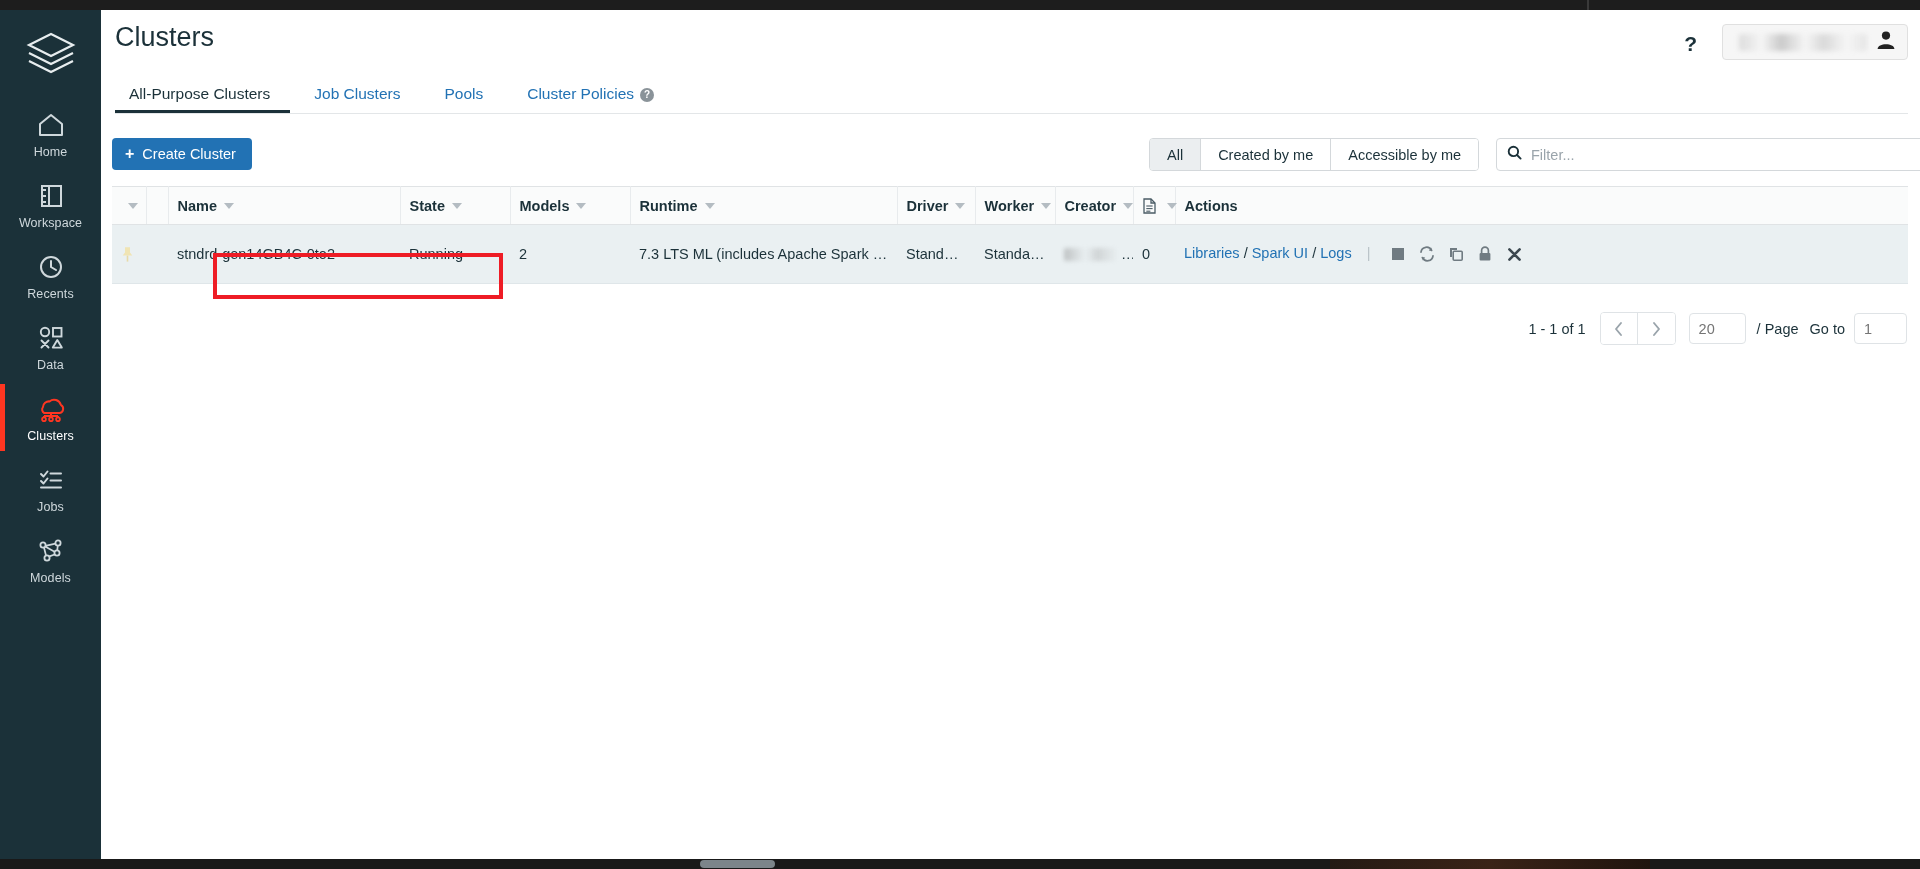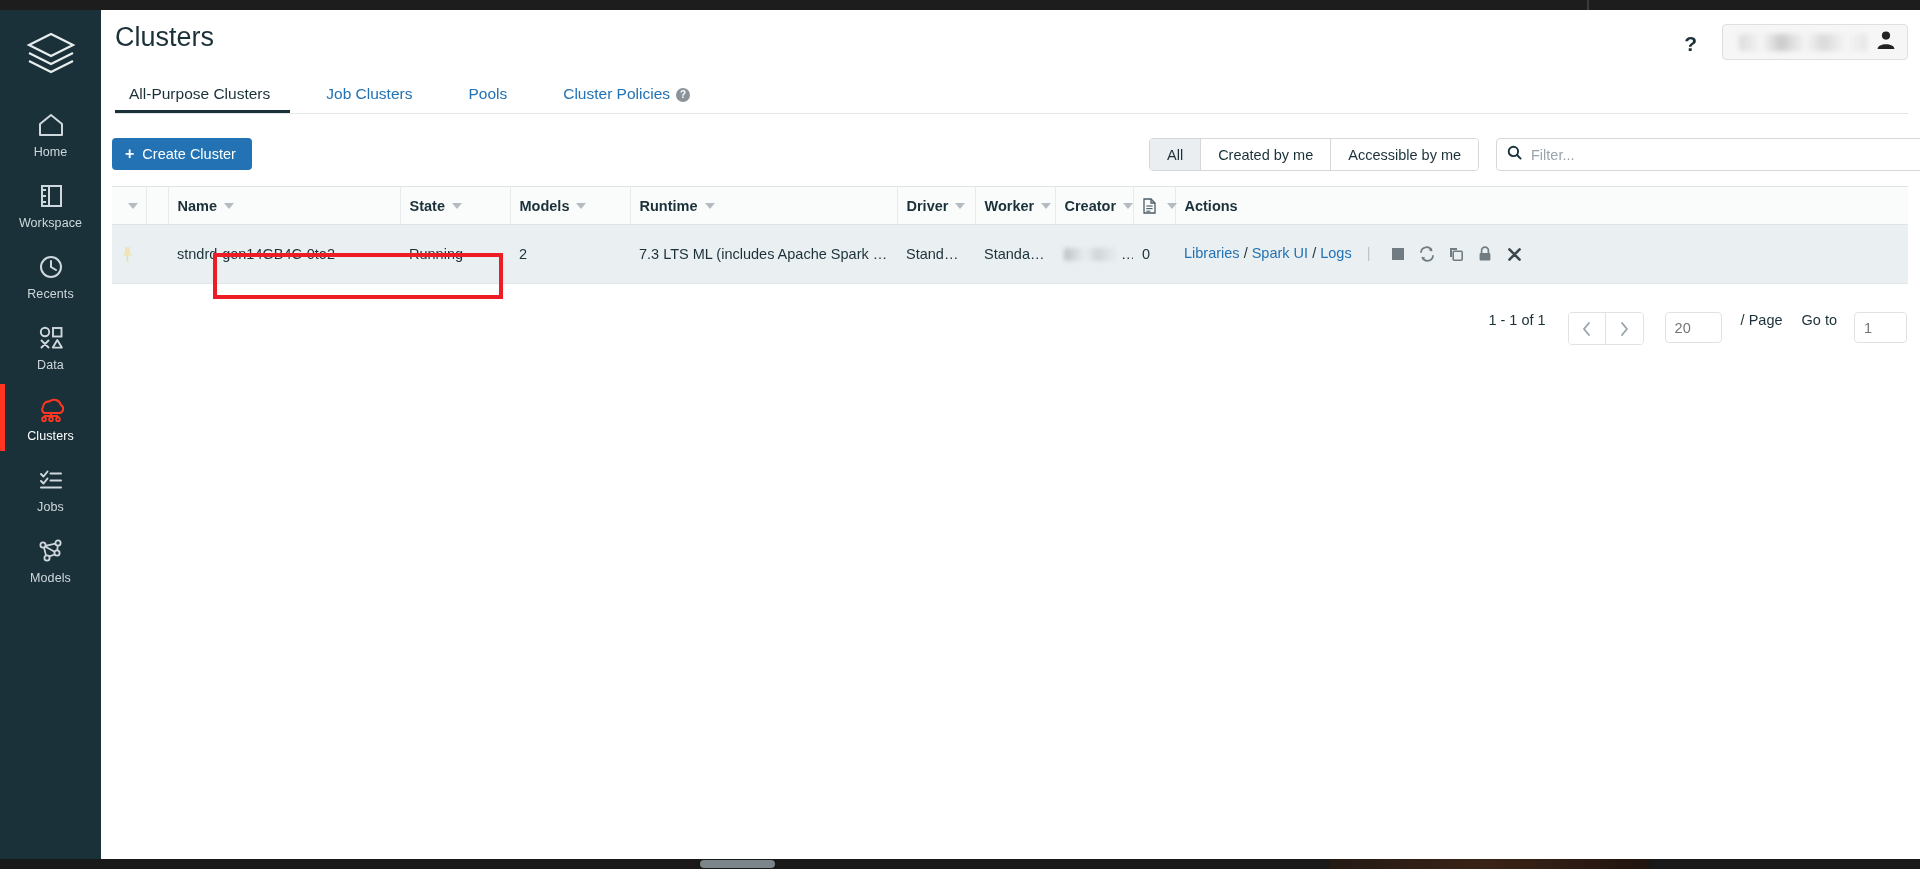--- a/index.html
+++ b/index.html
@@ -65,21 +65,21 @@
     position: absolute; left: 16px; top: 9px; width: 128px; height: 17px;
     background: linear-gradient(90deg, rgba(160,160,160,.30) 0%, rgba(255,255,255,0) 18%,
       rgba(130,130,130,.38) 33%, rgba(255,255,255,0) 52%, rgba(150,150,150,.30) 66%,
       rgba(255,255,255,0) 84%, rgba(170,170,170,.22) 100%);
     filter: blur(2.4px); border-radius: 3px;
   }
 
   
   .tabs {
     position: absolute; left: 14px; top: 66px; height: 38px;
-    display: flex; align-items: flex-end; gap: 16px;
+    display: flex; align-items: flex-end; gap: 4px;
   }
   .tab {
     position: relative; padding: 0 20px 11px 20px;
     font-size: 15.5px; color: #2272b4; cursor: pointer; white-space: nowrap;
   }
   .tab:first-child { padding-left: 14px; }
   .tab.active { color: #1b3139; }
   .tab.active::after {
     content: ""; position: absolute; left: 0; right: 0; bottom: 0;
     height: 4px; background: #1b3139;
@@ -167,21 +167,21 @@
 
   
   .annot {
     position: absolute; left: 112px; top: 243px; width: 290px; height: 46px;
     border: 4px solid #ee1c25; pointer-events: none; z-index: 30;
   }
 
   
   .pager {
     position: absolute; right: 13px; top: 302px;
-    display: flex; gap: 8px; font-size: 14.5px; color: #1b3139;
+    display: flex; align-items: center; gap: 0; font-size: 14.5px; color: #1b3139;
   }
   .pg-count { margin-right: 14px; white-space: nowrap; }
   .pg-arrows { display: flex; border: 1px solid #dfe3e6; border-radius: 4px; overflow: hidden; }
   .pg-arrow {
     width: 37px; height: 31px; display: flex; align-items: center; justify-content: center;
     background: #fff; cursor: pointer; color: #9aa4ab; font-size: 17px;
     border-right: 1px solid #dfe3e6;
   }
   .pg-arrow:last-child { border-right: none; }
   .pg-size {

